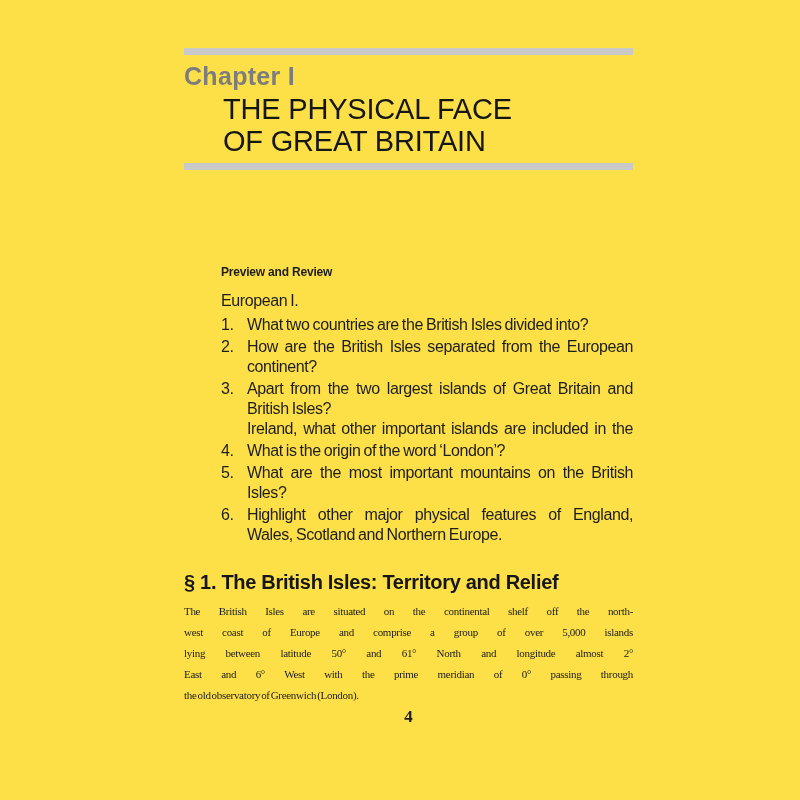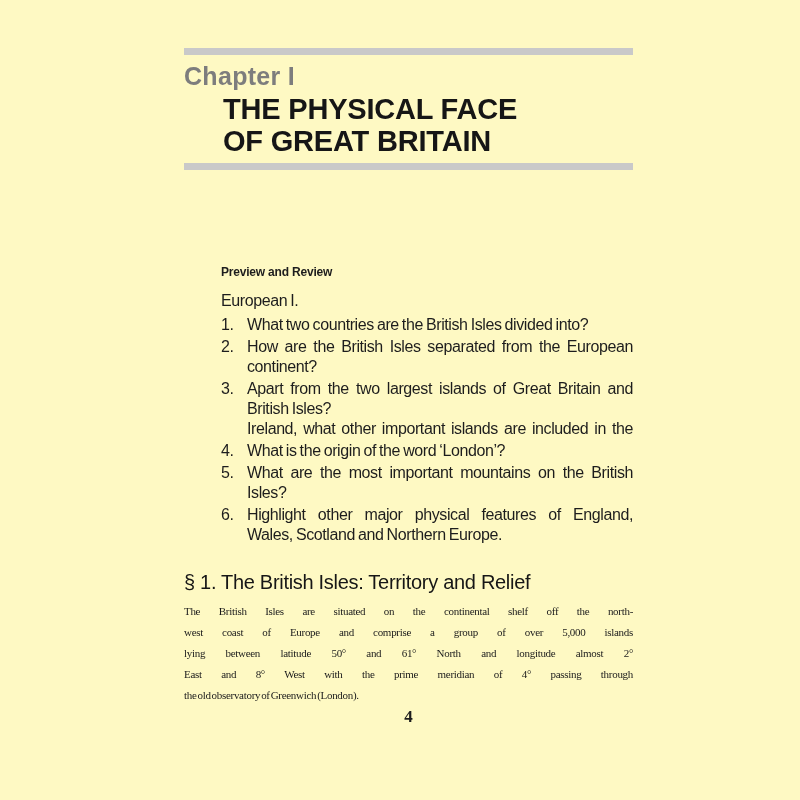--- a/index.html
+++ b/index.html
@@ -1,38 +1,38 @@
 <!DOCTYPE html>
 <html style="--rule: #c9c9c9; --chapter-label: #7d7d7d; --ink: #1d1d1d;"><head>
 <meta charset="utf-8">
 <style>
   html, body { margin: 0; padding: 0; background: #ffffff; }
   .page {
     position: relative;
     width: 800px; height: 800px;
-    background: #fef9c3;
+    background: #fde047;
     color: var(--ink, #1d1d1d);
     font-family: "Liberation Sans", sans-serif;
     overflow: hidden;
   }
   .content {
     position: absolute;
     left: 184px; top: 48px;
     width: 449px;
   }
   .rule { height: 7px; background: var(--rule, #c9c9c9); }
   .chapter-label {
     margin-top: 7px;
     font-size: 25px; font-weight: bold; line-height: 28px;
     letter-spacing: 0.3px;
     color: var(--chapter-label, #7d7d7d);
   }
   .chapter-title {
     margin: 3px 0 6px 39px;
-    font-size: 29px; font-weight: bold; line-height: 32px;
+    font-size: 29px; font-weight: normal; line-height: 32px;
     letter-spacing: -0.2px;
     color: #161616;
   }
   .preview-block { margin: 92px 0 0 37px; }
   .preview-heading {
     font-size: 12px; font-weight: bold; line-height: 21px;
     letter-spacing: -0.2px;
   }
   .preview-intro {
     margin-top: 8px;
@@ -43,21 +43,21 @@
   .question-item {
     display: flex;
     margin-top: 2px;
     font-size: 16px; line-height: 20px;
     letter-spacing: -0.4px; word-spacing: -1px;
   }
   .question-number { flex: none; width: 26px; }
   .question-text { flex: 1; }
   .section-heading {
     margin-top: 26px;
-    font-size: 20px; font-weight: normal; line-height: 22px;
+    font-size: 20px; font-weight: bold; line-height: 22px;
     letter-spacing: -0.3px;
     color: #161616;
   }
   .section-body {
     margin-top: 8px;
     font-family: "Liberation Serif", serif;
     font-size: 11px; line-height: 21px;
     letter-spacing: -0.3px; word-spacing: -1.5px;
     color: #1b1b1b;
   }
@@ -139,20 +139,20 @@
           </div>
         </div>
     </div>
 
     <div class="section-heading">§ 1. The British Isles: Territory and Relief</div>
 
     <div class="section-body">
         <div class="jline">The British Isles are situated on the continental shelf off the north-</div>
         <div class="jline">west coast of Europe and comprise a group of over 5,000 islands</div>
         <div class="jline">lying between latitude 50° and 61° North and longitude almost 2°</div>
-        <div class="jline">East and 8° West with the prime meridian of 4° passing through</div>
+        <div class="jline">East and 6° West with the prime meridian of 0° passing through</div>
         <div class="jline jlast">the old observatory of Greenwich (London).</div>
       </div>
 
     <div class="page-number">4</div>
 
   </div>
 </div>
 
 </body></html>

